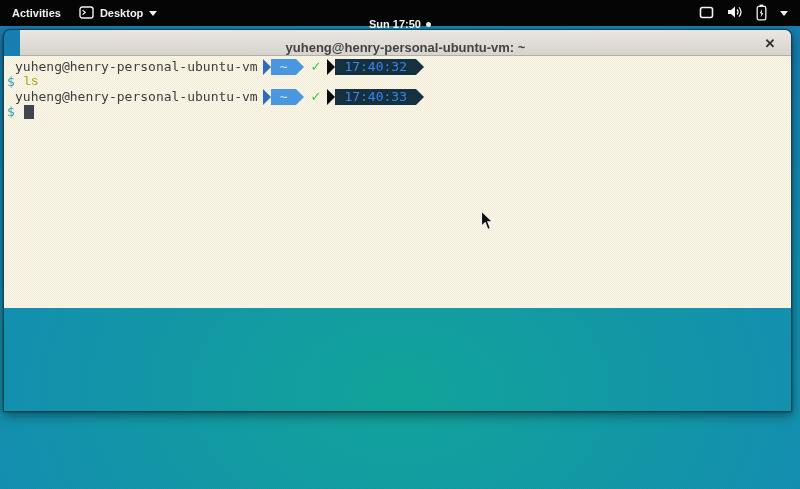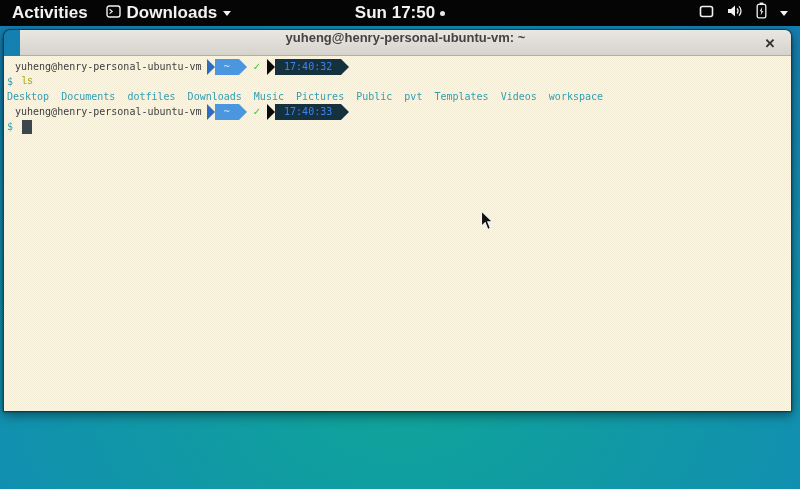--- a/index.html
+++ b/index.html
@@ -13,62 +13,62 @@
     content:""; position:absolute; inset:0; pointer-events:none;
     background-image:
       linear-gradient(45deg, rgba(0,40,80,.06) 25%, transparent 25% 75%, rgba(0,40,80,.06) 75%),
       linear-gradient(45deg, rgba(0,40,80,.06) 25%, transparent 25% 75%, rgba(0,40,80,.06) 75%);
     background-size:2px 2px; background-position:0 0,1px 1px;
   }
 
   
   .topbar {
     position:absolute; top:0; left:0; width:800px; height:26px; background:#050505;
-    display:flex; align-items:center; color:#f2f2f2; font-size:17px; font-weight:bold; z-index:30;
+    display:flex; align-items:center; color:#f2f2f2; font-size:11px; font-weight:bold; z-index:30;
   }
   .tb-left { display:flex; align-items:center; gap:18px; padding-left:12px; }
   .tb-item { display:flex; align-items:center; gap:6px; cursor:default; }
   .tb-clock {
-    position:absolute; left:0; right:0; top:0; height:26px;
+    position:absolute; left:0; right:0; top:11px; height:26px;
     display:flex; align-items:center; justify-content:center; gap:5px; pointer-events:none;
   }
   .tb-clock-inner { display:flex; align-items:center; gap:5px; pointer-events:auto; }
   .notif-dot { width:5px; height:5px; border-radius:50%; background:#e8e8e8; }
   .tb-right { position:absolute; right:0; top:0; height:26px; display:flex; align-items:center; gap:13px; padding-right:12px; }
   .caret-down { width:0; height:0; border-left:4px solid transparent; border-right:4px solid transparent; border-top:5px solid #f2f2f2; }
 
   
   .window {
     position:absolute; left:3px; top:29px; width:789px; height:382px;
     border-radius:7px 7px 0 0; overflow:hidden;
     border:1px solid rgba(20,20,20,.6); border-bottom:none;
     box-shadow:0 4px 12px rgba(0,0,0,.45), 0 1px 2px rgba(0,0,0,.5);
     z-index:10;
   }
   .titlebar {
     position:relative; height:26px;
     background:linear-gradient(#eae7e2, #d6d2cc);
     border-bottom:1px solid #b2aea8;
-    display:flex; align-items:flex-start; justify-content:center;
+    display:flex; align-items:flex-end; justify-content:center;
     font-size:13px; font-weight:bold; color:#434343;margin-left:16px;
   }
   .close-btn {
     position:absolute; right:11px; top:3px; width:20px; height:20px;
     display:flex; align-items:center; justify-content:center;
     font-size:13px; font-weight:bold; color:#2e2e2e; cursor:pointer; border-radius:3px;
   }
 
   .term {
-    height:356px; padding:3px 0 0 3px;
+    height:252px; padding:3px 0 0 3px;
     background-color:#f3ecd7;
     background-image:
       linear-gradient(45deg, rgba(255,255,255,.5) 25%, transparent 25% 75%, rgba(255,255,255,.5) 75%),
       linear-gradient(45deg, rgba(255,255,255,.5) 25%, transparent 25% 75%, rgba(255,255,255,.5) 75%);
     background-size:2px 2px; background-position:0 0,1px 1px;
-    font-family:"DejaVu Sans Mono", monospace; font-size:10px; color:#3e3e3e; cursor:text;
+    font-family:"DejaVu Sans Mono", monospace; font-size:13px; color:#3e3e3e; cursor:text;
   }
   .tline { display:flex; align-items:center; height:15px; white-space:pre; }
   .lead { padding-left:8px; }
   .t-user { color:#3e3e3e; }
   .t-dollar { color:#2f9fb4; margin-right:8px; }
   .t-cmd { color:#aea416;font-family:Liberation Mono, monospace; }
   .t-files { color:#2f9fb4; }
   .t-check { color:#35cc35; font-family:"DejaVu Sans", sans-serif; font-weight:bold; margin:0 6px; }
 
   
@@ -95,21 +95,21 @@
       <div class="tb-item">
         <span>Activities</span>
       </div>
       <div class="tb-item">
         <span>
           <svg width="15" height="13" viewBox="0 0 15 13">
               <rect x="1" y="1" width="13" height="11" rx="2.2" fill="none" stroke="#f2f2f2" stroke-width="1.4"></rect>
               <path d="M3.6,4.2 L6.2,6.4 L3.6,8.6" stroke="#f2f2f2" fill="none" stroke-width="1.2"></path>
             </svg>
         </span>
-        <span>Downloads</span>
+        <span>Desktop</span>
         <span class="caret-down"></span>
       </div>
     </div>
 
     <div class="tb-clock">
       <div class="tb-clock-inner">
         <span>Sun 17:50</span>
         <span class="notif-dot"></span>
       </div>
     </div>
@@ -155,23 +155,20 @@
         <span class="tri tri-black"></span>
         <span class="pl-body pl-dark">17:40:32</span>
         <span class="tri tri-dark"></span>
       </div>
 
       <div class="tline">
         <span class="t-dollar">$</span>
         <span class="t-cmd">ls</span>
       </div>
 
-      <div class="tline">
-        <span class="t-files">Desktop  Documents  dotfiles  Downloads  Music  Pictures  Public  pvt  Templates  Videos  workspace</span>
-      </div>
 
       <div class="tline">
         <span class="t-user lead">yuheng@henry-personal-ubuntu-vm</span>
         <span class="tri tri-chev-blue"></span>
         <span class="pl-body pl-blue">~</span>
         <span class="tri tri-blue"></span>
         <span class="t-check">✓</span>
         <span class="tri tri-black"></span>
         <span class="pl-body pl-dark">17:40:33</span>
         <span class="tri tri-dark"></span>

